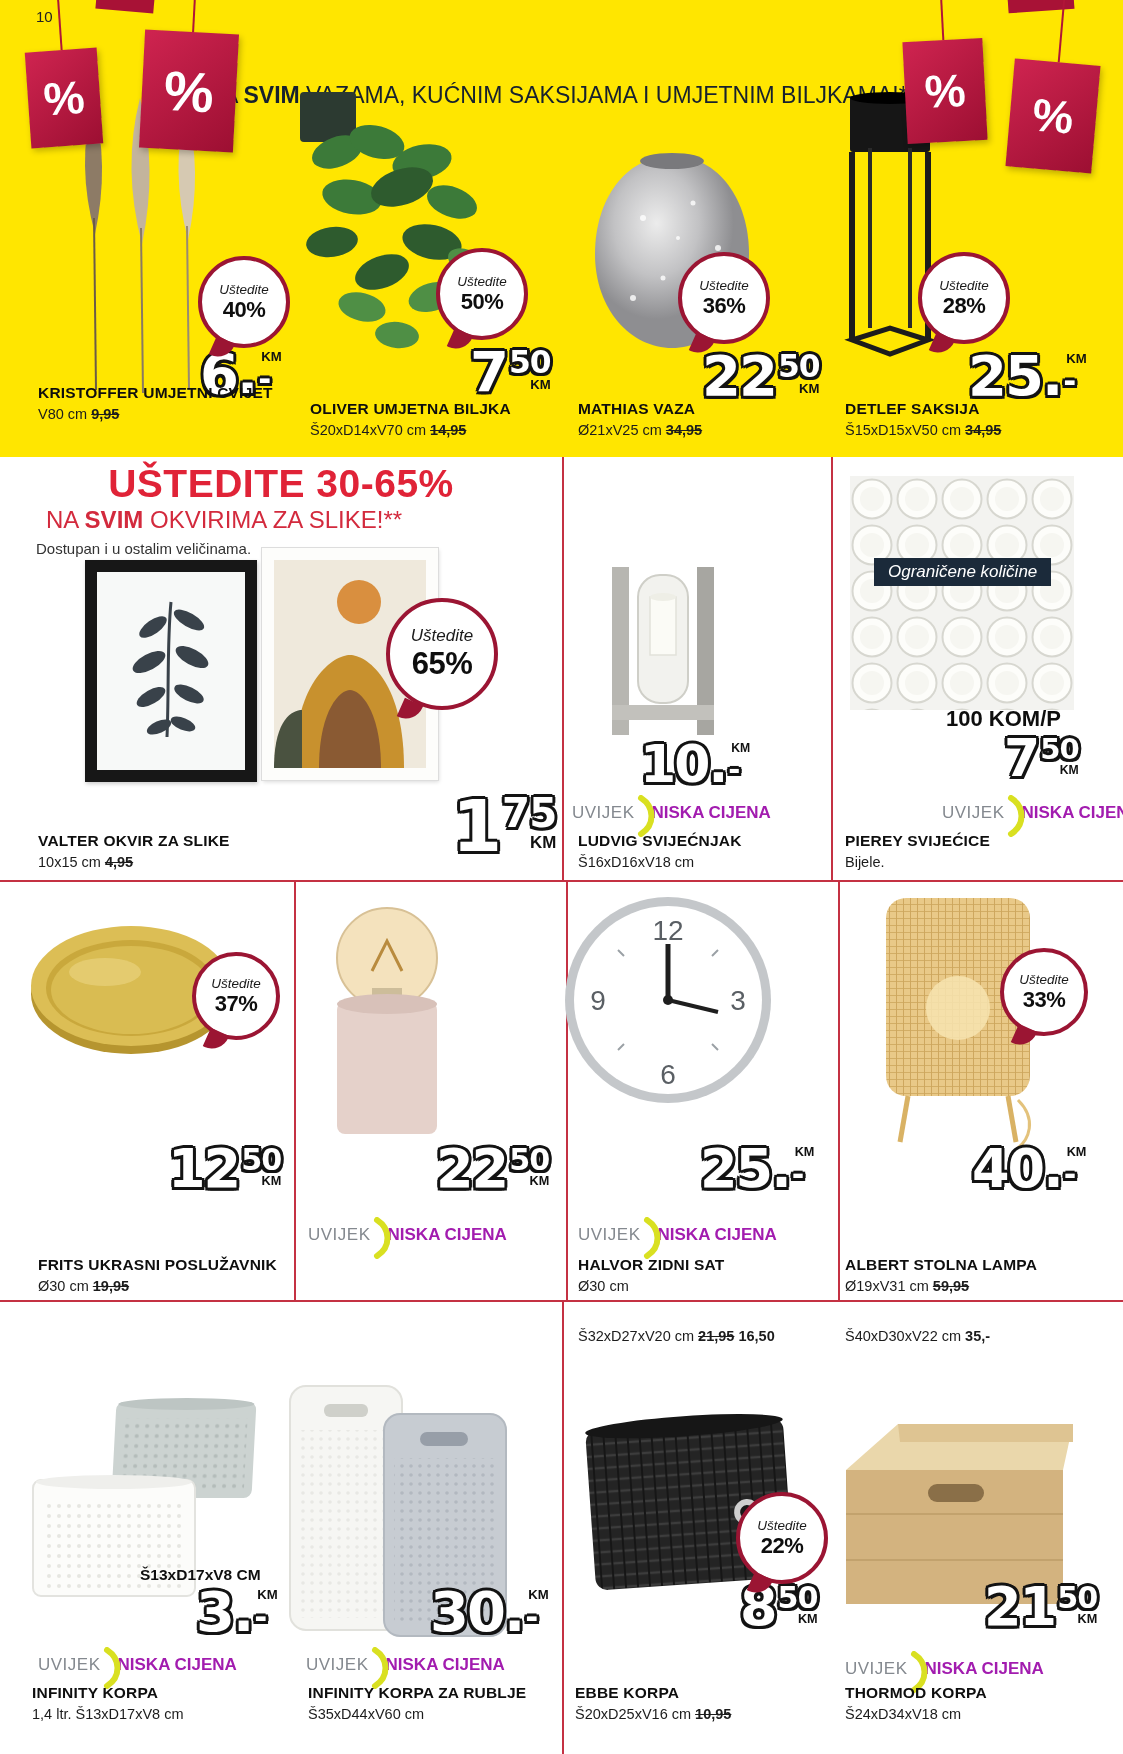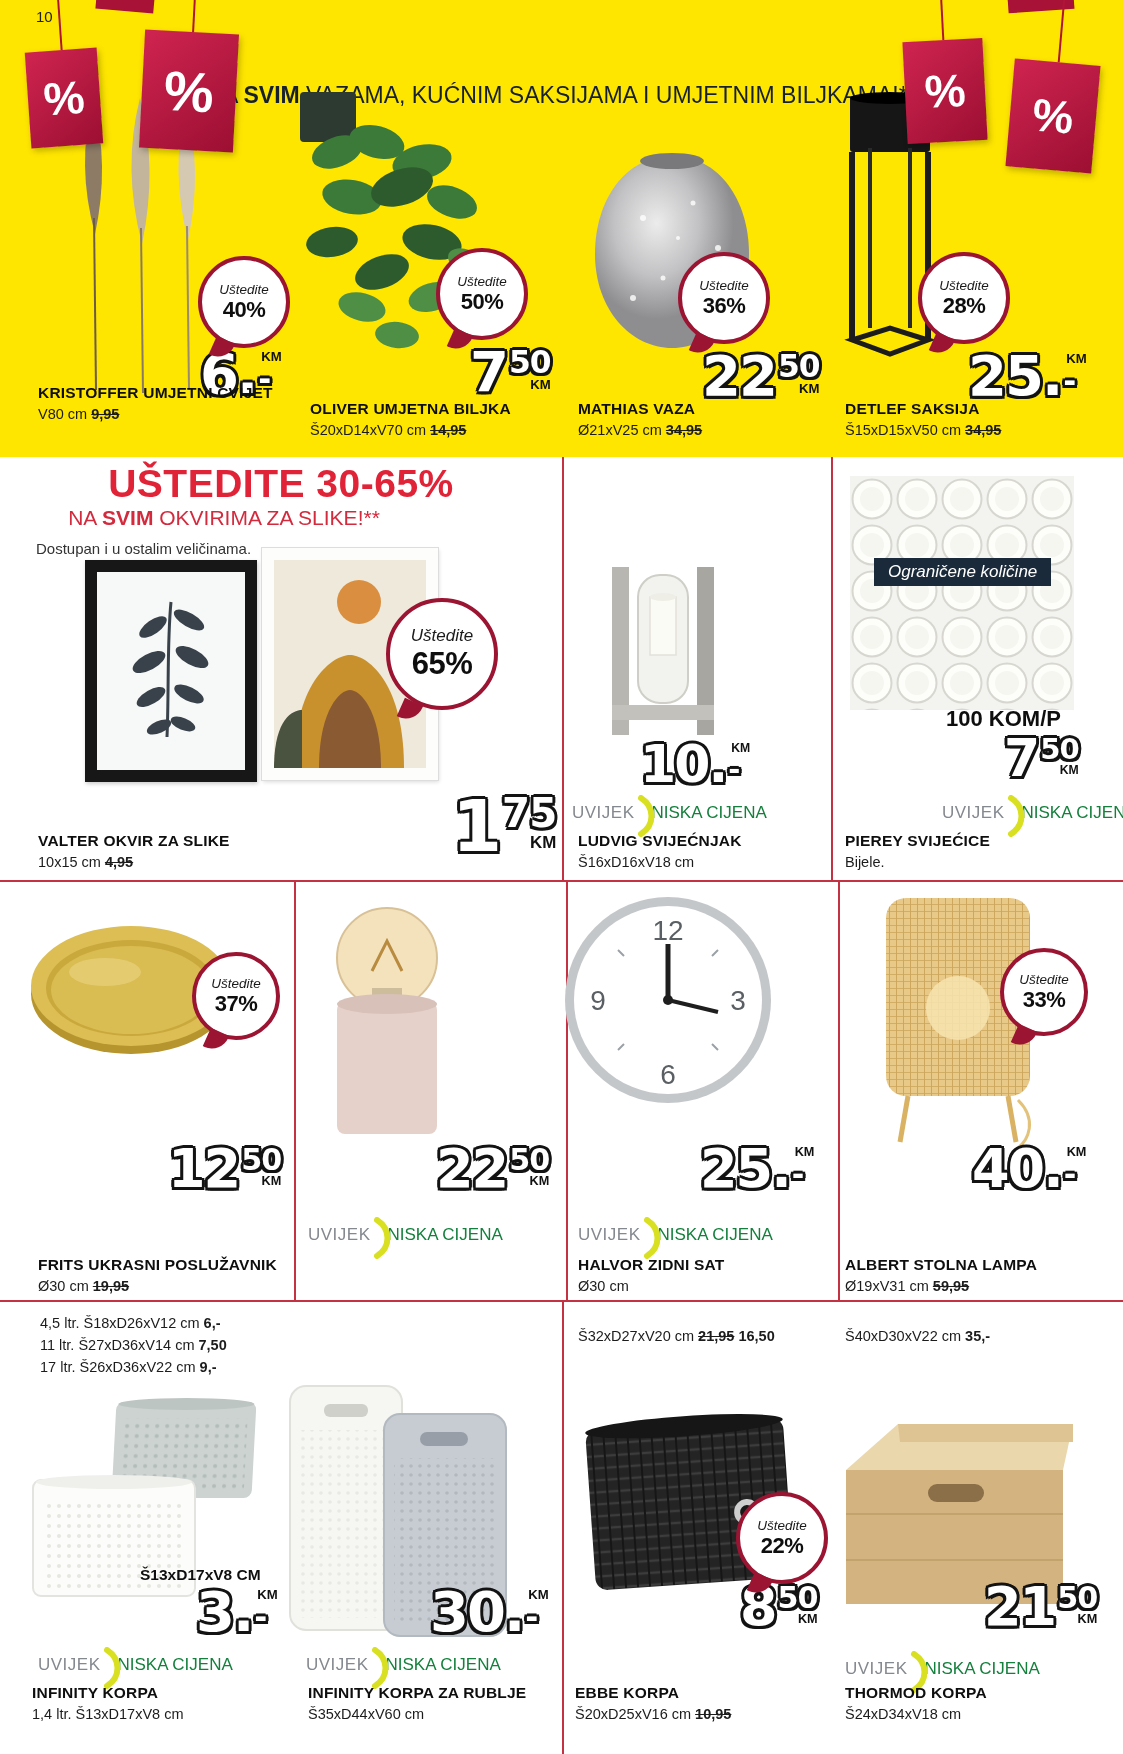--- a/index.html
+++ b/index.html
@@ -40,37 +40,37 @@
   .bubble::after{content:"";position:absolute;bottom:-15px;left:10px;width:20px;height:20px;
       background:#9b1533;border-radius:0 0 90% 0;transform:rotate(24deg);}
   .bubble .save{font-style:italic;font-size:13.5px;color:#1a1a1a;}
   .bubble .pct{font-size:22px;font-weight:bold;color:#0e0e0e;letter-spacing:-.5px;}
   .bubble.big .save{font-size:17px;}
   .bubble.big .pct{font-size:31px;}
   
   .always{position:absolute;display:flex;align-items:center;white-space:nowrap;}
   .always .uvijek{font-size:17px;color:#84898f;letter-spacing:.5px;}
   .always svg{margin:0 -5px 0 2px;position:relative;top:3px;}
-  .always .niska{font-size:17px;font-weight:normal;color:#15803d;}
+  .always .niska{font-size:17px;font-weight:bold;color:#a21caf;}
   
   .pinfo{position:absolute;}
   .pname{font-weight:bold;font-size:15.5px;color:#0e0e0e;letter-spacing:.2px;}
   .psize{font-size:14.5px;color:#1c1c1c;margin-top:4px;}
   .old{font-weight:bold;text-decoration:line-through;}
   .variant{position:absolute;font-size:14.5px;color:#1c1c1c;}
   .sizelist{position:absolute;font-size:14.5px;color:#1c1c1c;line-height:22px;}
   .callout{position:absolute;font-weight:bold;font-size:15.5px;color:#0e0e0e;}
   .pack{position:absolute;font-weight:bold;font-size:22px;color:#0e0e0e;}
   .limited{position:absolute;background:#1b2a3a;color:#fff;font-style:italic;
       font-size:17px;padding:4px 14px;z-index:3;}
   
   .promo2-title{position:absolute;left:0;top:462px;width:562px;text-align:center;
       font-size:39px;font-weight:bold;color:#e02337;letter-spacing:.5px;}
   .promo2-sub{position:absolute;left:0;top:506px;width:448px;text-align:center;
-      font-size:21px;color:#d32a3d;}
+      font-size:24px;color:#d32a3d;}
   .promo2-note{position:absolute;left:36px;top:540px;font-size:15px;color:#333;}
   
   .vline,.hline{position:absolute;background:#c43143;}
   .vline{width:2px;}
   .hline{height:2px;}
   
   .photo{position:absolute;}
   .frame-b{position:absolute;border:12px solid #171717;background:#f7f9f8;box-shadow:1px 2px 4px rgba(0,0,0,.2);}
   .frame-w{position:absolute;border:12px solid #fdfdfb;background:#efe9dc;box-shadow:0 0 0 1px #ddd,1px 2px 4px rgba(0,0,0,.15);}
 </style>
@@ -475,25 +475,20 @@
     <div class="psize"><span>Ø19xV31 cm</span> <s class="old">59,95</s></div>
   </div>
 
   <div class="variant" style="left:578px;top:1328px;">
     <span>Š32xD27xV20 cm</span> <s class="old">21,95</s> <b>16,50</b>
   </div>
   <div class="variant" style="left:845px;top:1328px;">
     <span>Š40xD30xV22 cm</span> <b>35,-</b>
   </div>
 
-  <div class="sizelist" style="left:40px;top:1312px;">
-    <div><span>4,5 ltr. Š18xD26xV12 cm</span> <b>6,-</b></div>
-    <div><span>11 ltr. Š27xD36xV14 cm</span> <b>7,50</b></div>
-    <div><span>17 ltr. Š26xD36xV22 cm</span> <b>9,-</b></div>
-  </div>
 
   <div class="photo" style="left:25px;top:1392px;">
     <svg width="238" height="210" viewBox="0 0 238 210">
       <defs>
         <pattern id="dg" width="10" height="10" patternUnits="userSpaceOnUse">
             <circle cx="4" cy="4" r="2" fill="#b4bcba"></circle>
           </pattern>
         <pattern id="dw" width="10" height="10" patternUnits="userSpaceOnUse">
             <circle cx="4" cy="4" r="2" fill="#e6e6e2"></circle>
           </pattern>

